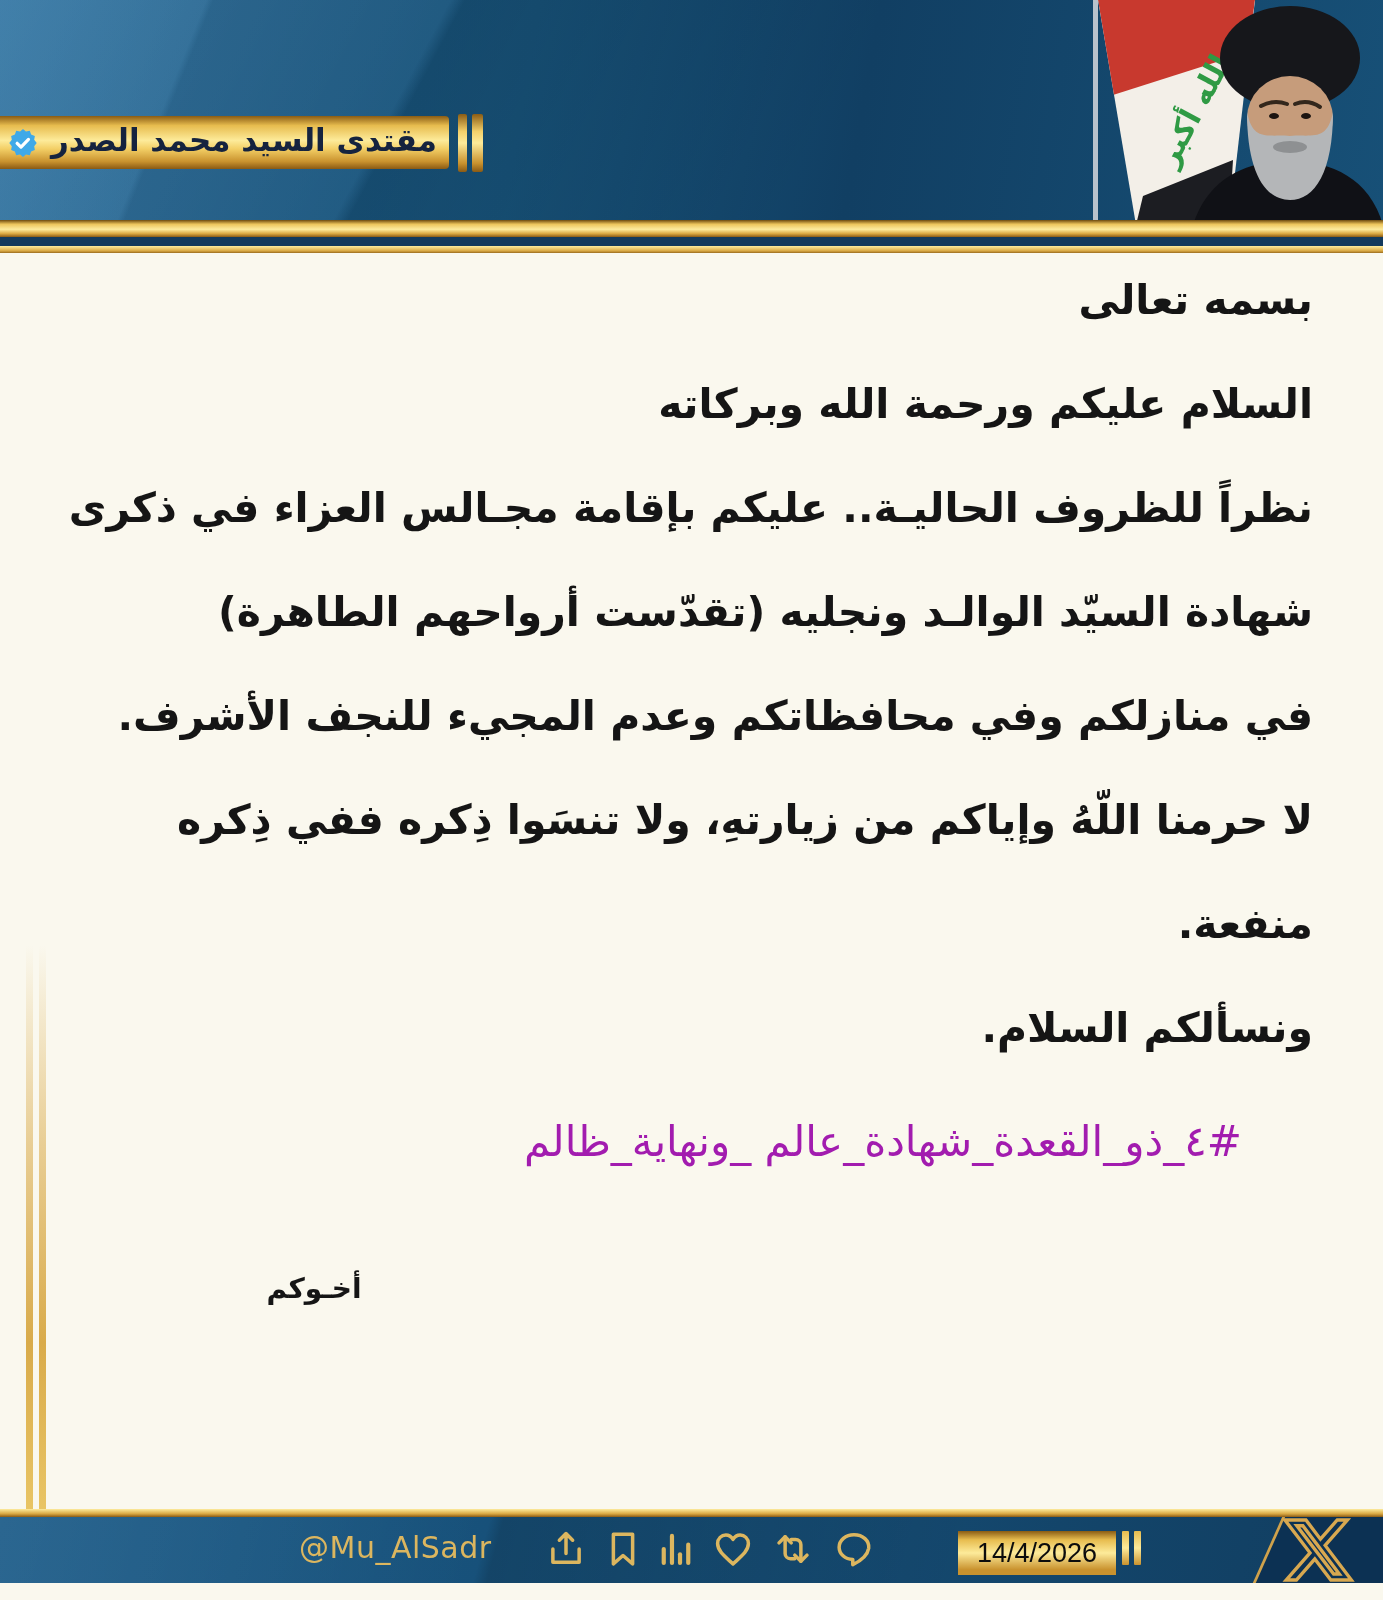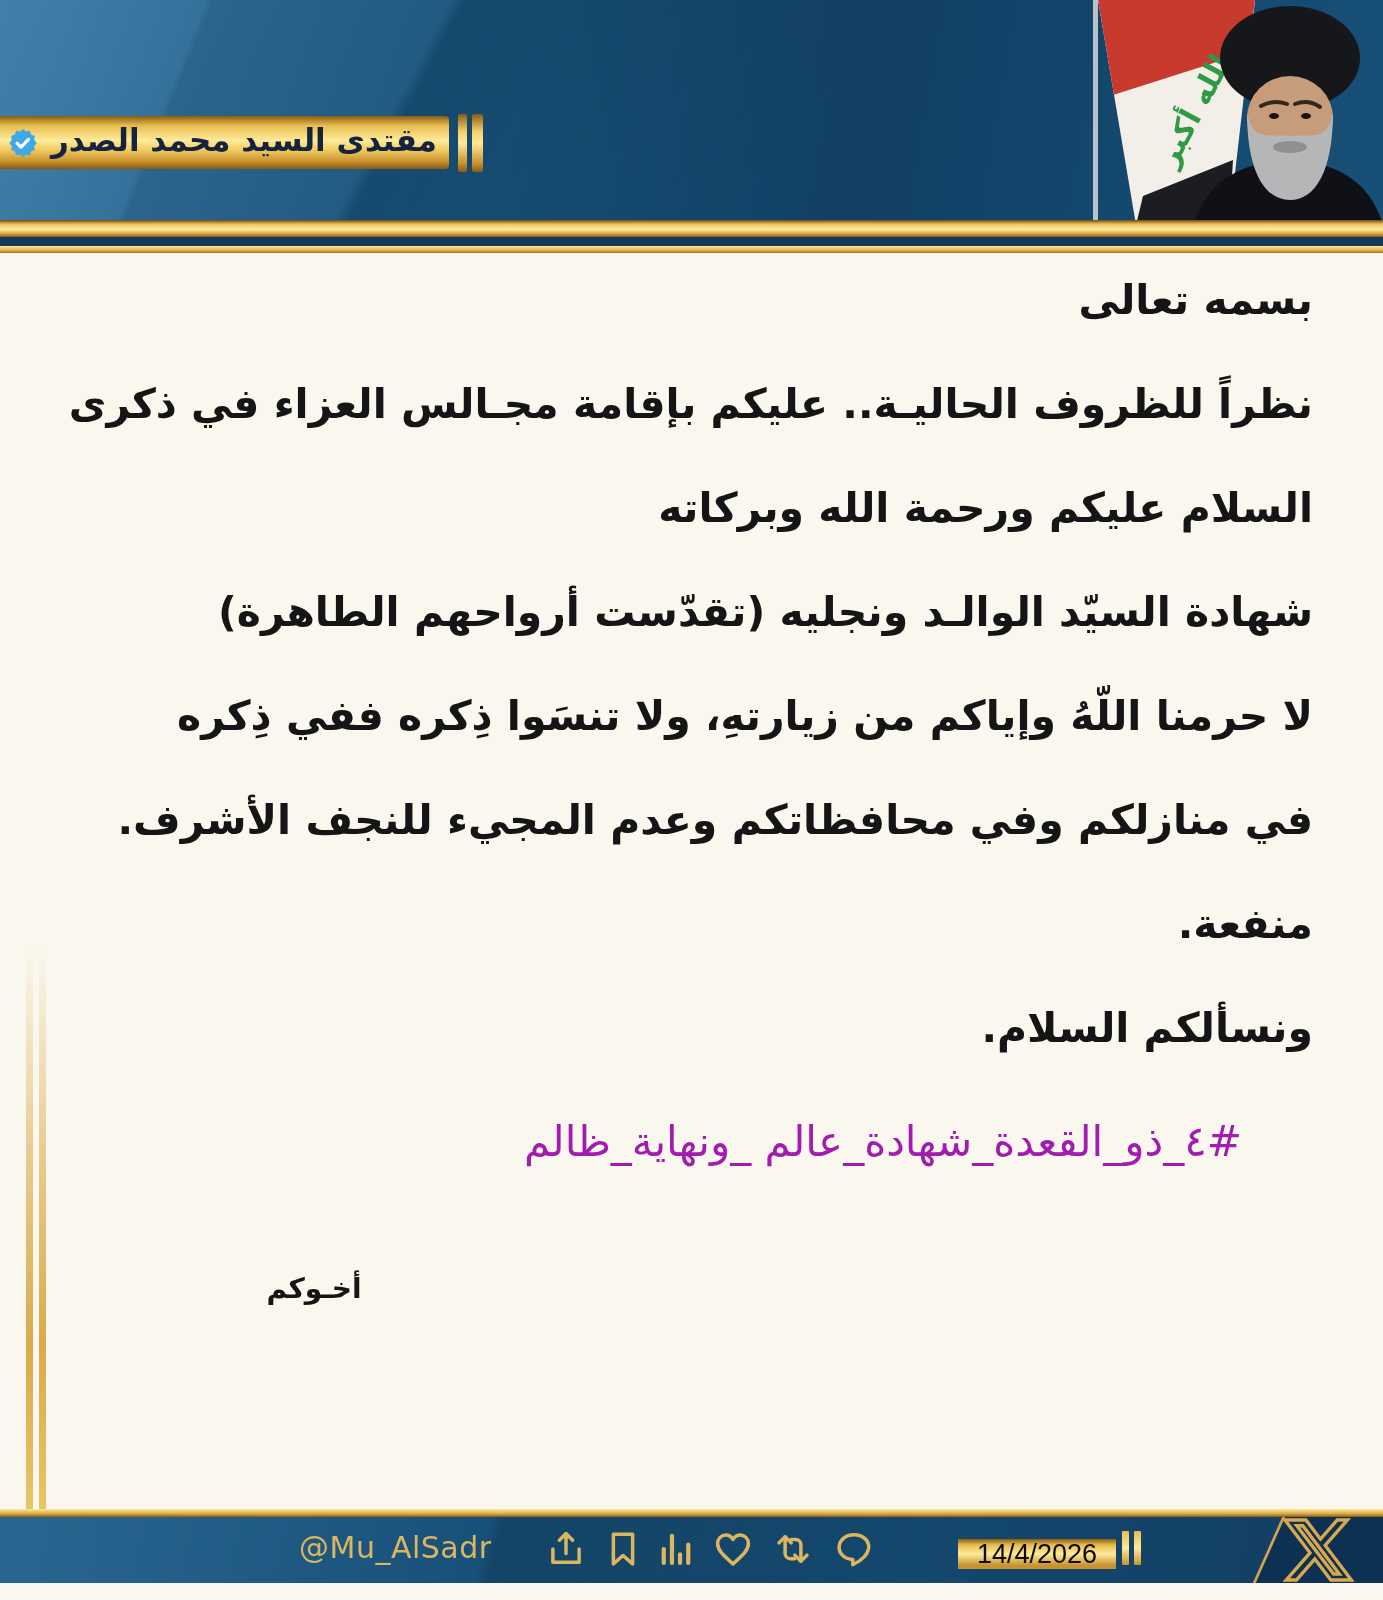--- a/index.html
+++ b/index.html
@@ -48,23 +48,23 @@
   .footer-hairline{position:absolute;left:0;top:1509px;width:1383px;height:8px;z-index:4;
     background:linear-gradient(180deg,#fdeb9d 0%,#d9a843 60%,#8a5a14 100%);}
   .footer-band{position:absolute;left:0;top:1517px;width:1383px;height:66px;z-index:3;overflow:hidden;
     background:
       linear-gradient(105deg, rgba(255,255,255,.07) 0%, rgba(255,255,255,0) 35%, rgba(0,0,0,.15) 36%, rgba(0,0,0,0) 70%),
       linear-gradient(100deg,#1b5b88 0%,#164e76 45%,#113e61 100%);}
   .handle{position:absolute;left:299px;top:13px;font-size:30px;color:#dcb65f;letter-spacing:.5px;}
   .action-icon{position:absolute;top:11px;width:42px;height:42px;}
   .ai-share{left:545px;} .ai-bookmark{left:602px;} .ai-analytics{left:655px;}
   .ai-heart{left:712px;} .ai-retweet{left:772px;} .ai-reply{left:833px;}
-  .date-box{position:absolute;left:958px;top:14px;width:158px;height:30px;
+  .date-box{position:absolute;left:958px;top:14px;width:158px;height:44px;
     background:linear-gradient(180deg,#8a5c14 0%,#e7bc4e 20%,#fdeb9a 50%,#c9922e 88%);
-    display:flex;align-items:center;justify-content:center;margin-top:8px;}
+    display:flex;align-items:center;justify-content:center;}
   .date-box span{font-size:27px;font-weight:500;color:#0c0c0c;font-family:"Liberation Sans",sans-serif;}
   .date-bar{position:absolute;top:14px;width:7px;height:34px;border-radius:1px;
     background:linear-gradient(180deg,#e7bc4e 0%,#fdeb9a 50%,#c9922e 100%);}
   .db1{left:1122px;} .db2{left:1134px;}
   .x-band{position:absolute;right:-18px;top:-12px;width:128px;height:92px;transform:skewX(-24deg);
     background:#0c3153;border-left:3px solid #cfa24c;border-right:3px solid #cfa24c;}
   .x-logo{position:absolute;right:28px;top:-4px;width:74px;height:74px;}
 </style>
 </head>
 <body>
@@ -110,25 +110,25 @@
     <svg width="32" height="32" viewBox="0 0 24 24">
       <path d="M12 1.5l2.2 1.9 2.9-.5 1 2.8 2.8 1-.5 2.9 1.9 2.4-1.9 2.4.5 2.9-2.8 1-1 2.8-2.9-.5-2.2 1.9-2.2-1.9-2.9.5-1-2.8-2.8-1 .5-2.9L1.7 12l1.9-2.4-.5-2.9 2.8-1 1-2.8 2.9.5z" fill="#3fa9e8"></path>
       <path d="M7.6 12.2l2.9 2.9 5.6-5.8" stroke="#ffffff" stroke-width="2.4" fill="none" stroke-linecap="round" stroke-linejoin="round"></path>
     </svg>
   </div>
   <div class="banner-bar b1"></div>
   <div class="banner-bar b2"></div>
 
   <div class="letter">
     <div class="ln">بسمه تعالى</div>
+    <div class="ln">السلام عليكم ورحمة الله وبركاته</div>
     <div class="ln">نظراً للظروف الحاليـة.. عليكم بإقامة مجـالس العزاء في ذكرى</div>
-    <div class="ln">السلام عليكم ورحمة الله وبركاته</div>
     <div class="ln">شهادة السيّد الوالـد ونجليه (تقدّست أرواحهم الطاهرة)</div>
+    <div class="ln">في منازلكم وفي محافظاتكم وعدم المجيء للنجف الأشرف.</div>
     <div class="ln">لا حرمنا اللّهُ وإياكم من زيارتهِ، ولا تنسَوا ذِكره ففي ذِكره</div>
-    <div class="ln">في منازلكم وفي محافظاتكم وعدم المجيء للنجف الأشرف.</div>
     <div class="ln">منفعة.</div>
     <div class="ln">ونسألكم السلام.</div>
   </div>
 
   <div class="hashtag">#٤_ذو_القعدة_شهادة_عالم _ونهاية_ظالم</div>
 
   <div class="signature">
     <div>أخـوكم</div>
   </div>
 

